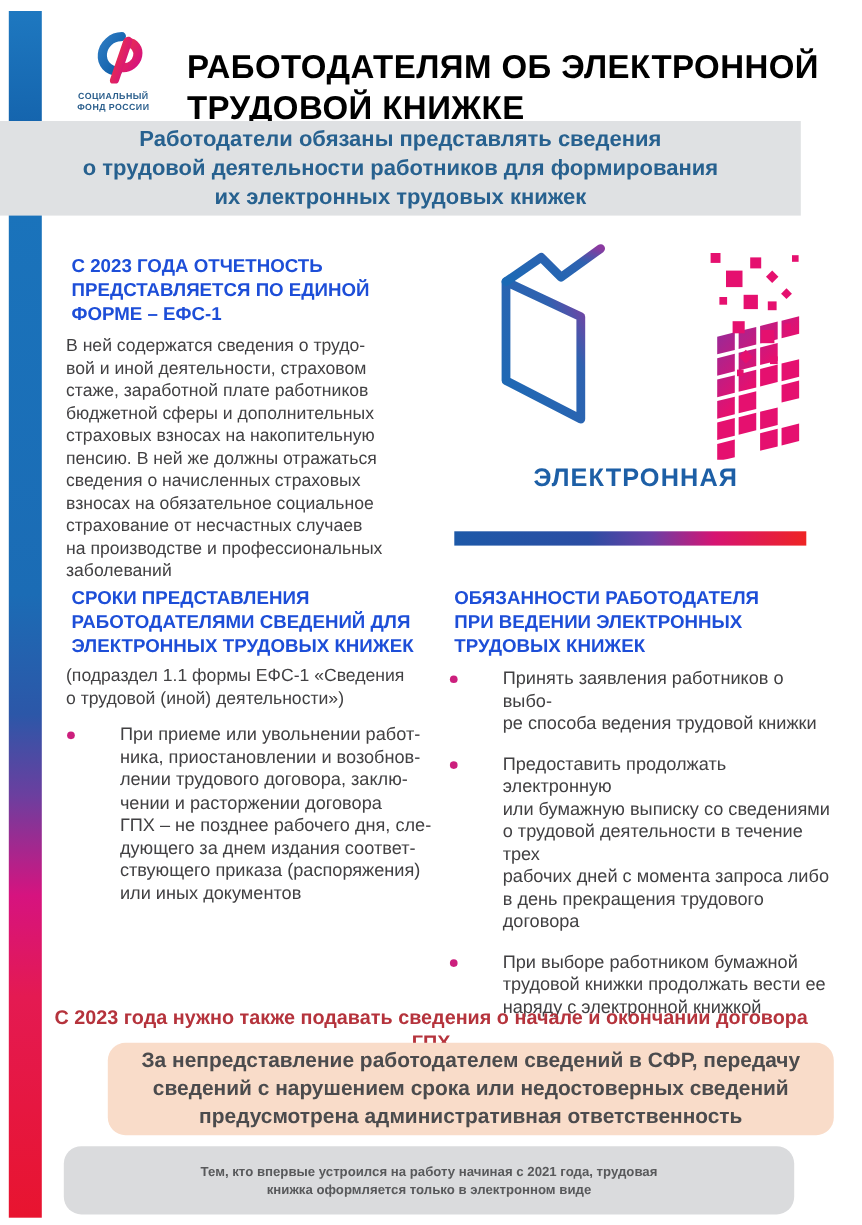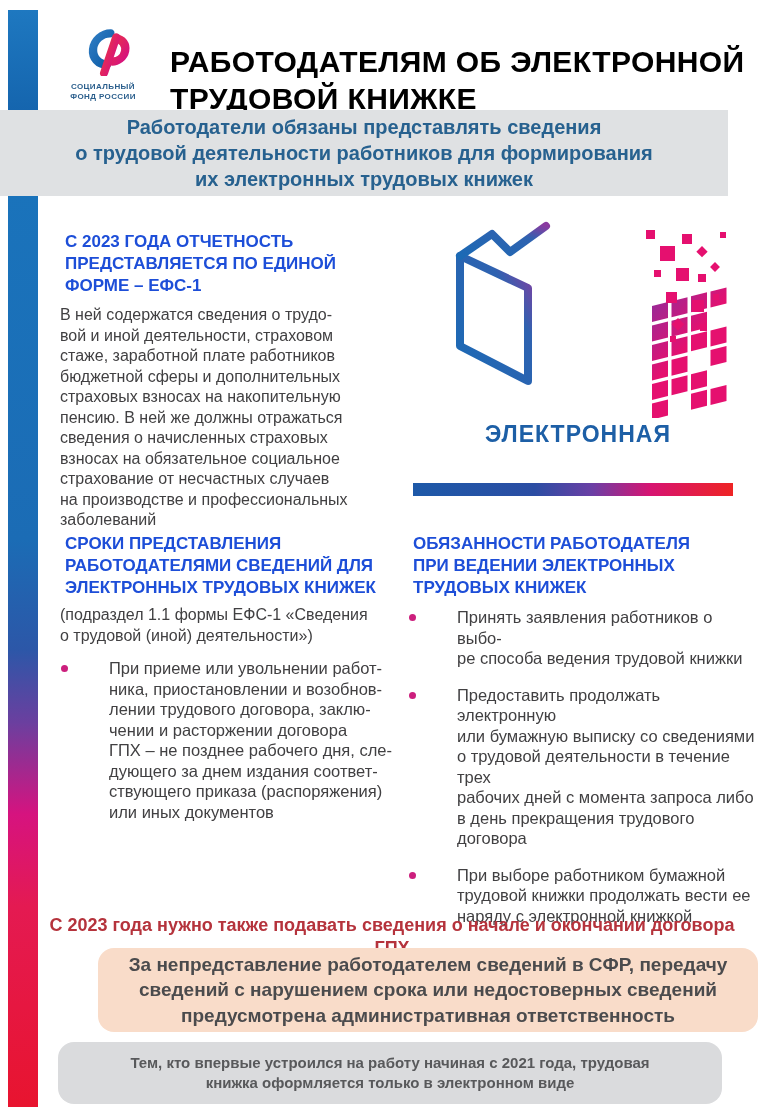--- a/index.html
+++ b/index.html
@@ -57,21 +57,21 @@
 
   
   .gph-note{position:absolute;left:30px;top:914px;width:724px;text-align:center;
     font-size:18px;font-weight:700;color:#b5333c;line-height:1.25;}
   .warning-box{position:absolute;left:50px;top:948px;width:660px;height:84px;background:#f9dcc9;
     border-radius:16px;display:flex;align-items:center;justify-content:center;margin-left:48px;}
   .warning-text{font-size:19px;font-weight:700;color:#4b4b4d;line-height:1.35;
     text-align:center;white-space:pre-line;}
   .info-box{position:absolute;left:58px;top:1042px;width:664px;height:62px;background:#dadbdd;
     border-radius:16px;display:flex;align-items:center;justify-content:center;}
-  .info-text{font-size:15px;font-weight:700;color:#58595b;line-height:1.35;
+  .info-text{font-size:12px;font-weight:700;color:#58595b;line-height:1.35;
     text-align:center;white-space:pre-line;}
 </style>
 </head>
 <body>
 
 <div class="poster">
 
   <div class="top-accent"></div>
   <div class="left-accent"></div>
 

